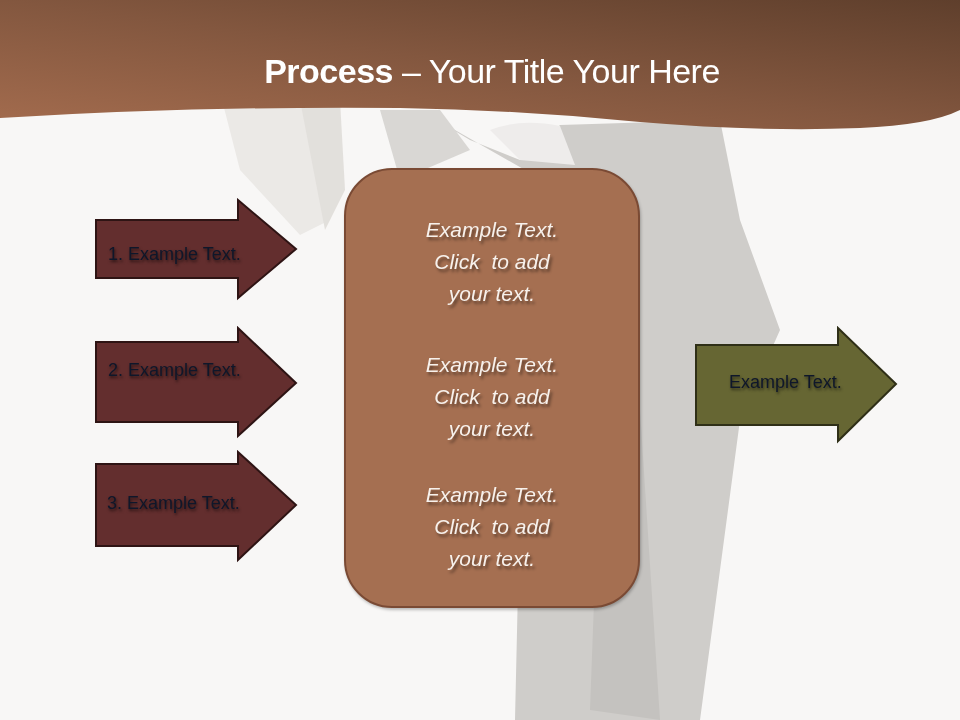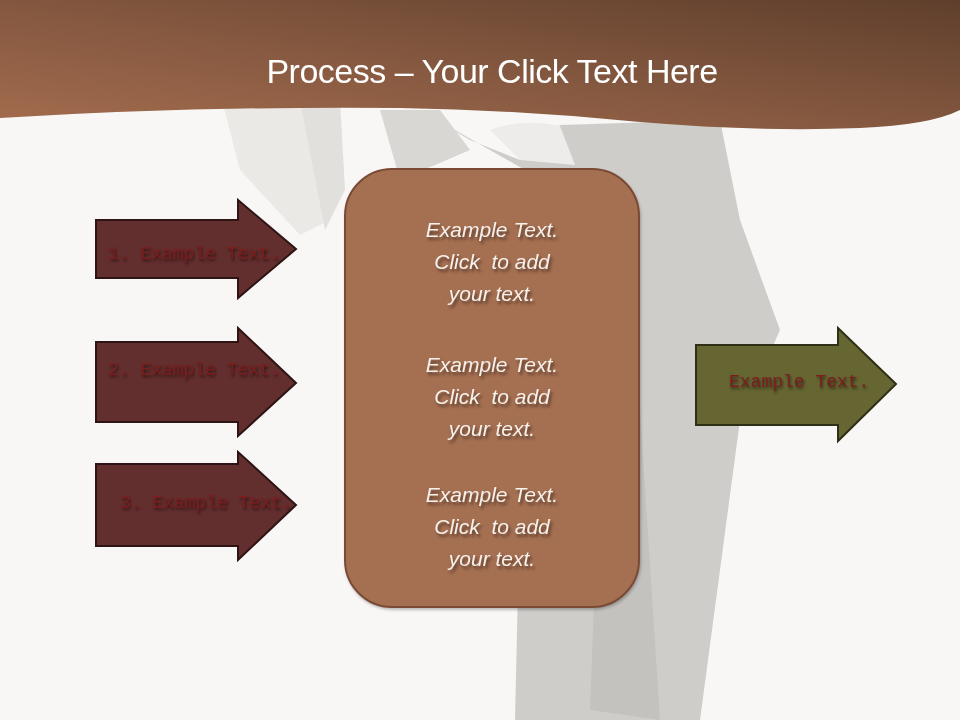--- a/index.html
+++ b/index.html
@@ -1,22 +1,22 @@
 <!DOCTYPE html>
 <html><head>
 <meta charset="utf-8">
 <style>
   html, body { margin:0; padding:0; }
   body { width:960px; height:720px; position:relative; overflow:hidden; background:#f8f7f6; font-family:"Liberation Sans", sans-serif; }
   .bg-figure { position:absolute; left:0; top:0; width:960px; height:720px; }
   .header { position:absolute; left:0; top:0; width:960px; height:140px; }
   .title { position:absolute; left:0; top:52px; width:984px; text-align:center; color:#ffffff; font-size:34px; letter-spacing:-0.5px; }
-  .title b { font-weight:normal;text-align:center; }
+  .title b { font-weight:bold;text-align:center; }
   .arrow { position:absolute; }
-  .arrow-label { position:absolute; color:#7f1d1d; font-size:18px; text-shadow:1px 2px 3px rgba(0,0,0,0.6); white-space:nowrap;font-family:Liberation Mono, monospace; }
+  .arrow-label { position:absolute; color:#0f172a; font-size:18px; text-shadow:1px 2px 3px rgba(0,0,0,0.6); white-space:nowrap; }
   .center-box { position:absolute; left:344px; top:168px; width:296px; height:440px; border-radius:48px; background:#a56f51; border:2px solid #7a4a34; box-sizing:border-box; box-shadow:1px 2px 3px rgba(0,0,0,0.25); }
   .center-block { position:absolute; left:0; width:100%; text-align:center; color:#f7f1ec; font-style:italic; font-size:21px; line-height:32px; text-shadow:2px 3px 3px rgba(0,0,0,0.45); }
   .center-block div { white-space:pre; }
 </style>
 </head>
 <body>
 
 <svg class="bg-figure" viewBox="0 0 960 720">
 
   <path d="M222 100 L240 170 L300 235 L330 220 L340 150 L340 100 Z" fill="#ebe9e6"></path>
@@ -33,40 +33,40 @@
     <linearGradient id="hg" x1="0" y1="1" x2="1" y2="0">
       <stop offset="0" stop-color="#a46c4e"></stop>
       <stop offset="0.5" stop-color="#83573f"></stop>
       <stop offset="1" stop-color="#5f3f2c"></stop>
     </linearGradient>
   </defs>
   <path d="M0 0 H960 V110 Q930 125 860 128 Q760 132 640 122 Q520 110 400 108 Q200 106 0 118 Z" fill="url(#hg)"></path>
 </svg>
 
 <div class="title">
-  <b>Process</b><span> – Your Click Text Here</span>
+  <b>Process</b><span> – Your Title Your Here</span>
 </div>
 
 <div>
   <svg class="arrow" style="left:94px;top:198px" width="206" height="104">
     <path d="M2 22 H144 V2 L202 51 L144 100 V80 H2 Z" fill="#632e2e" stroke="#2e1414" stroke-width="2"></path>
   </svg>
   <span class="arrow-label" style="left:108px;top:244px">1. Example Text.</span>
 </div>
 <div>
   <svg class="arrow" style="left:94px;top:326px" width="206" height="114">
     <path d="M2 16 H144 V2 L202 57 L144 110 V96 H2 Z" fill="#632e2e" stroke="#2e1414" stroke-width="2"></path>
   </svg>
   <span class="arrow-label" style="left:108px;top:360px">2. Example Text.</span>
 </div>
 <div>
   <svg class="arrow" style="left:94px;top:450px" width="206" height="114">
     <path d="M2 14 H144 V2 L202 55 L144 110 V96 H2 Z" fill="#632e2e" stroke="#2e1414" stroke-width="2"></path>
   </svg>
-  <span class="arrow-label" style="left:120px;top:493px">3. Example Text.</span>
+  <span class="arrow-label" style="left:107px;top:493px">3. Example Text.</span>
 </div>
 
 <div class="center-box">
   <div class="center-block" style="top:44px">
     <div>Example Text.</div>
     <div>Click  to add</div>
     <div>your text.</div>
   </div>
   <div class="center-block" style="top:179px">
     <div>Example Text.</div>

